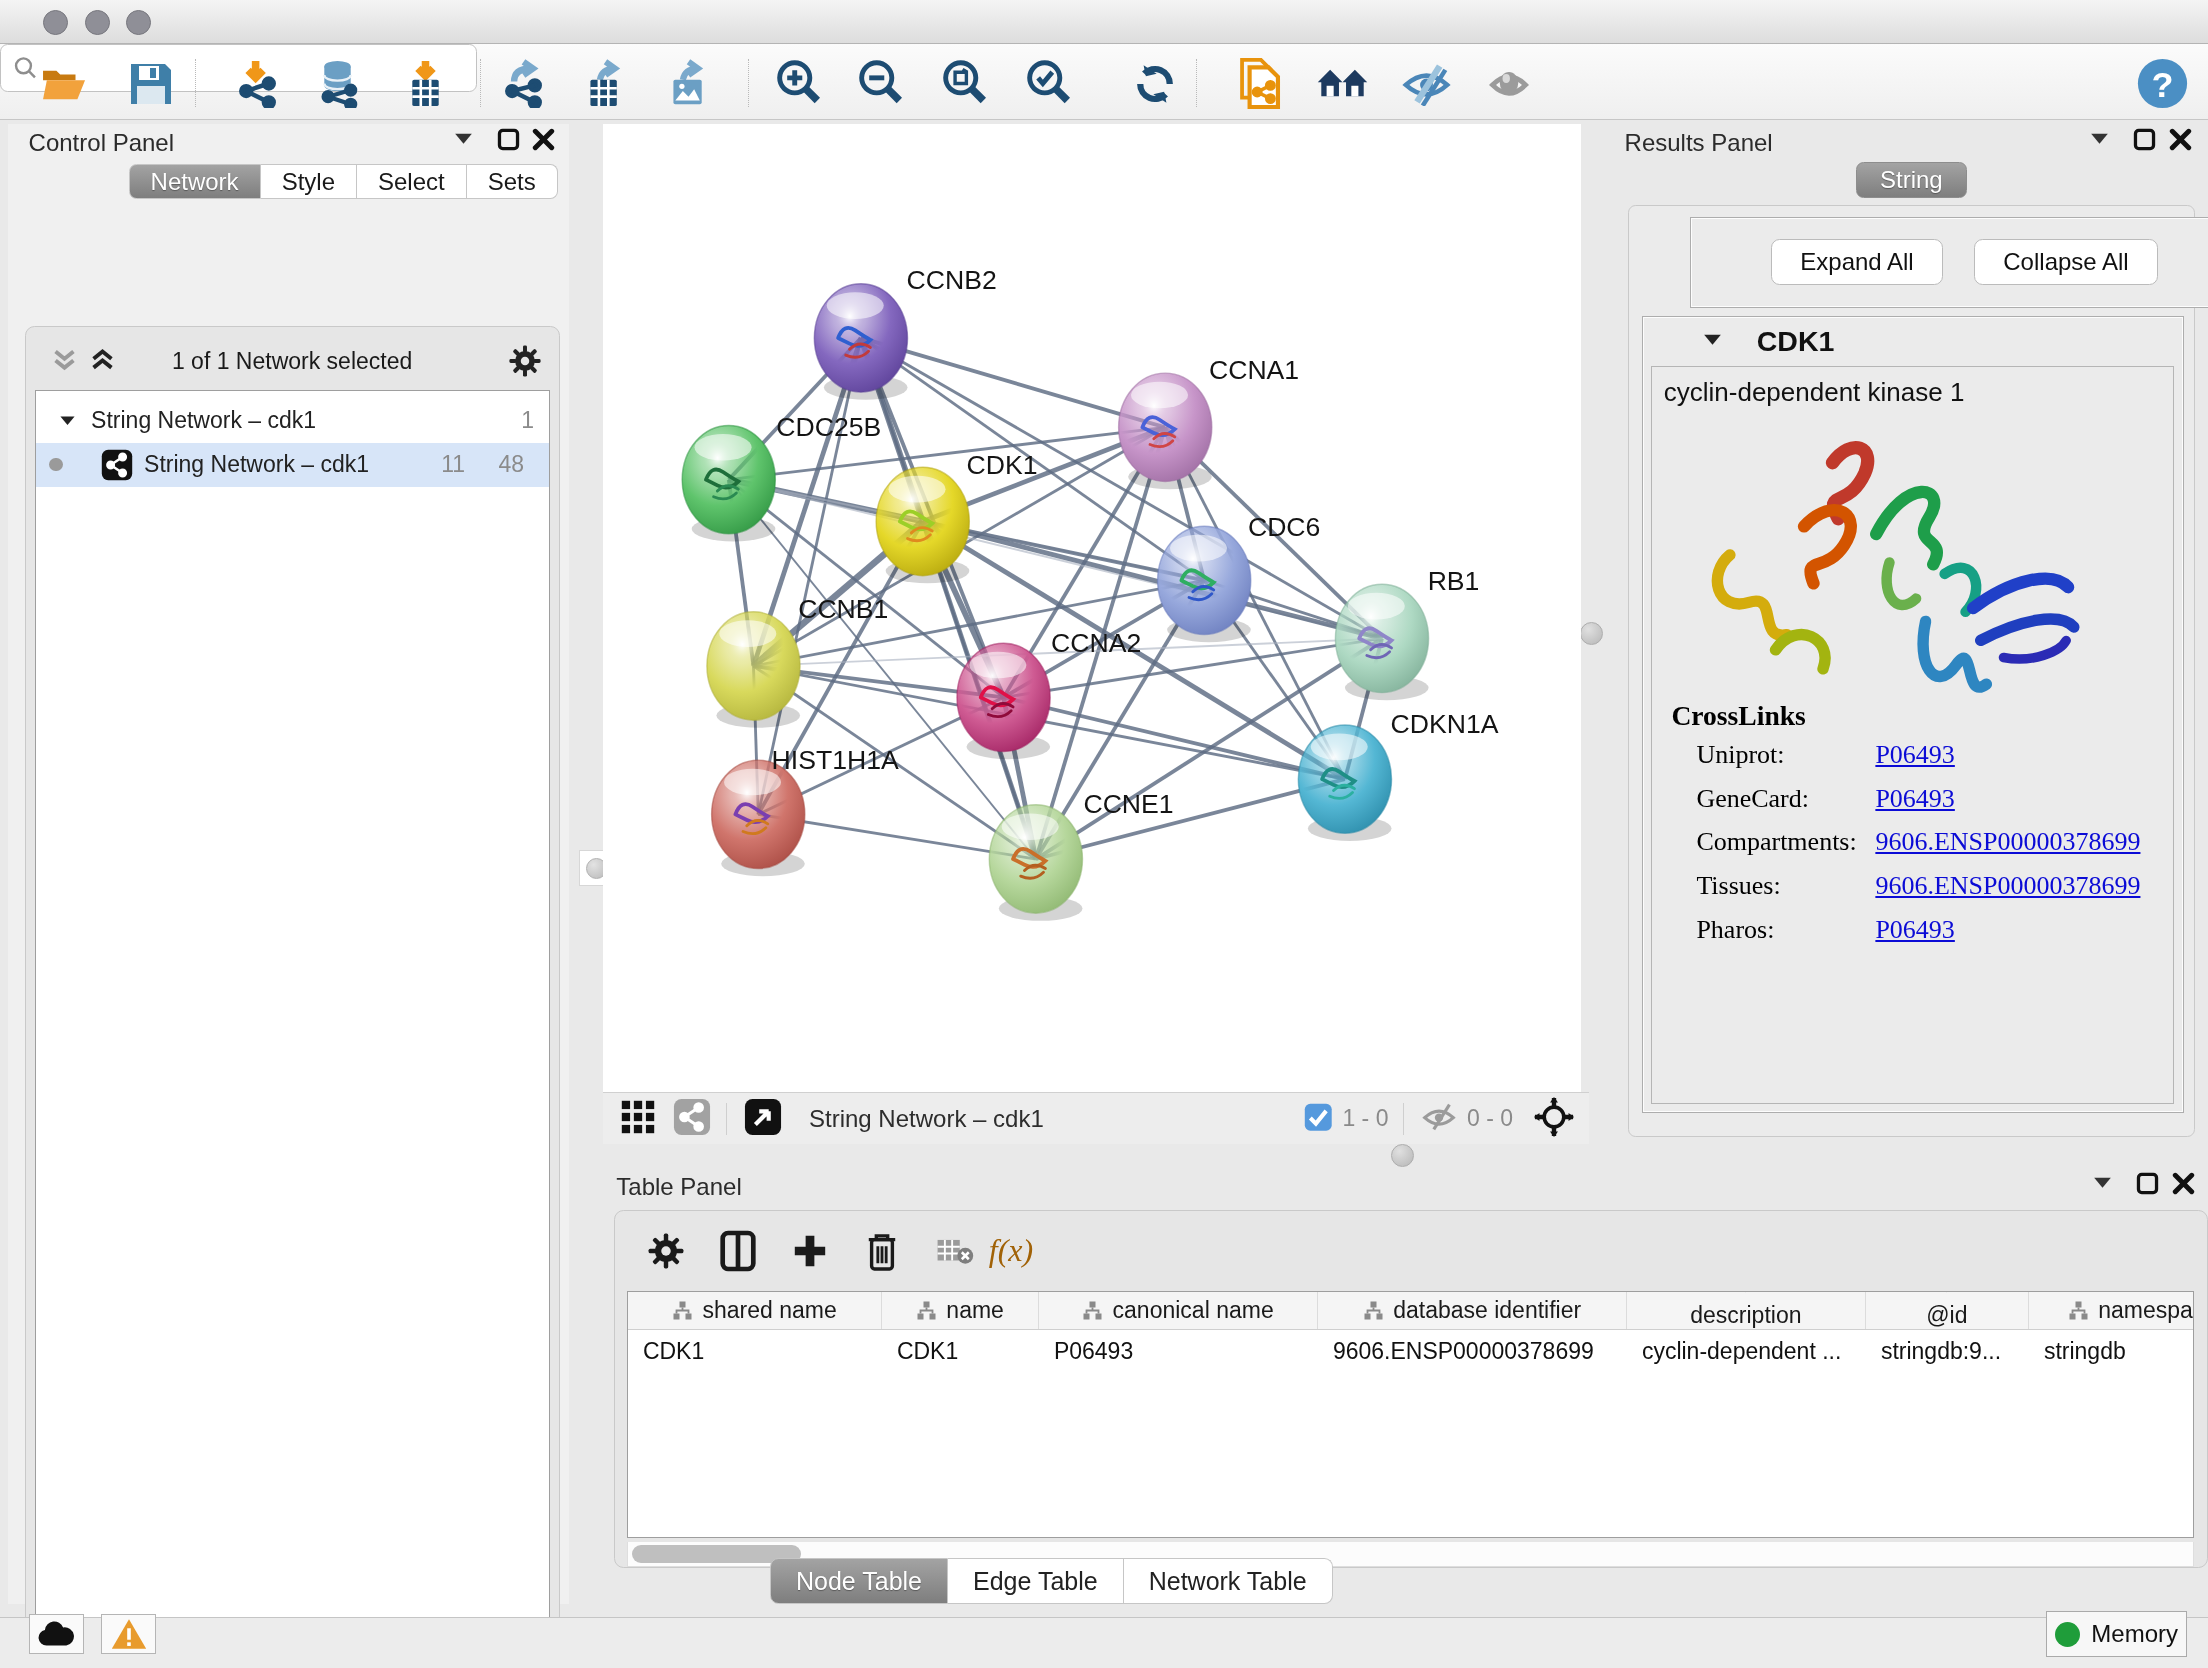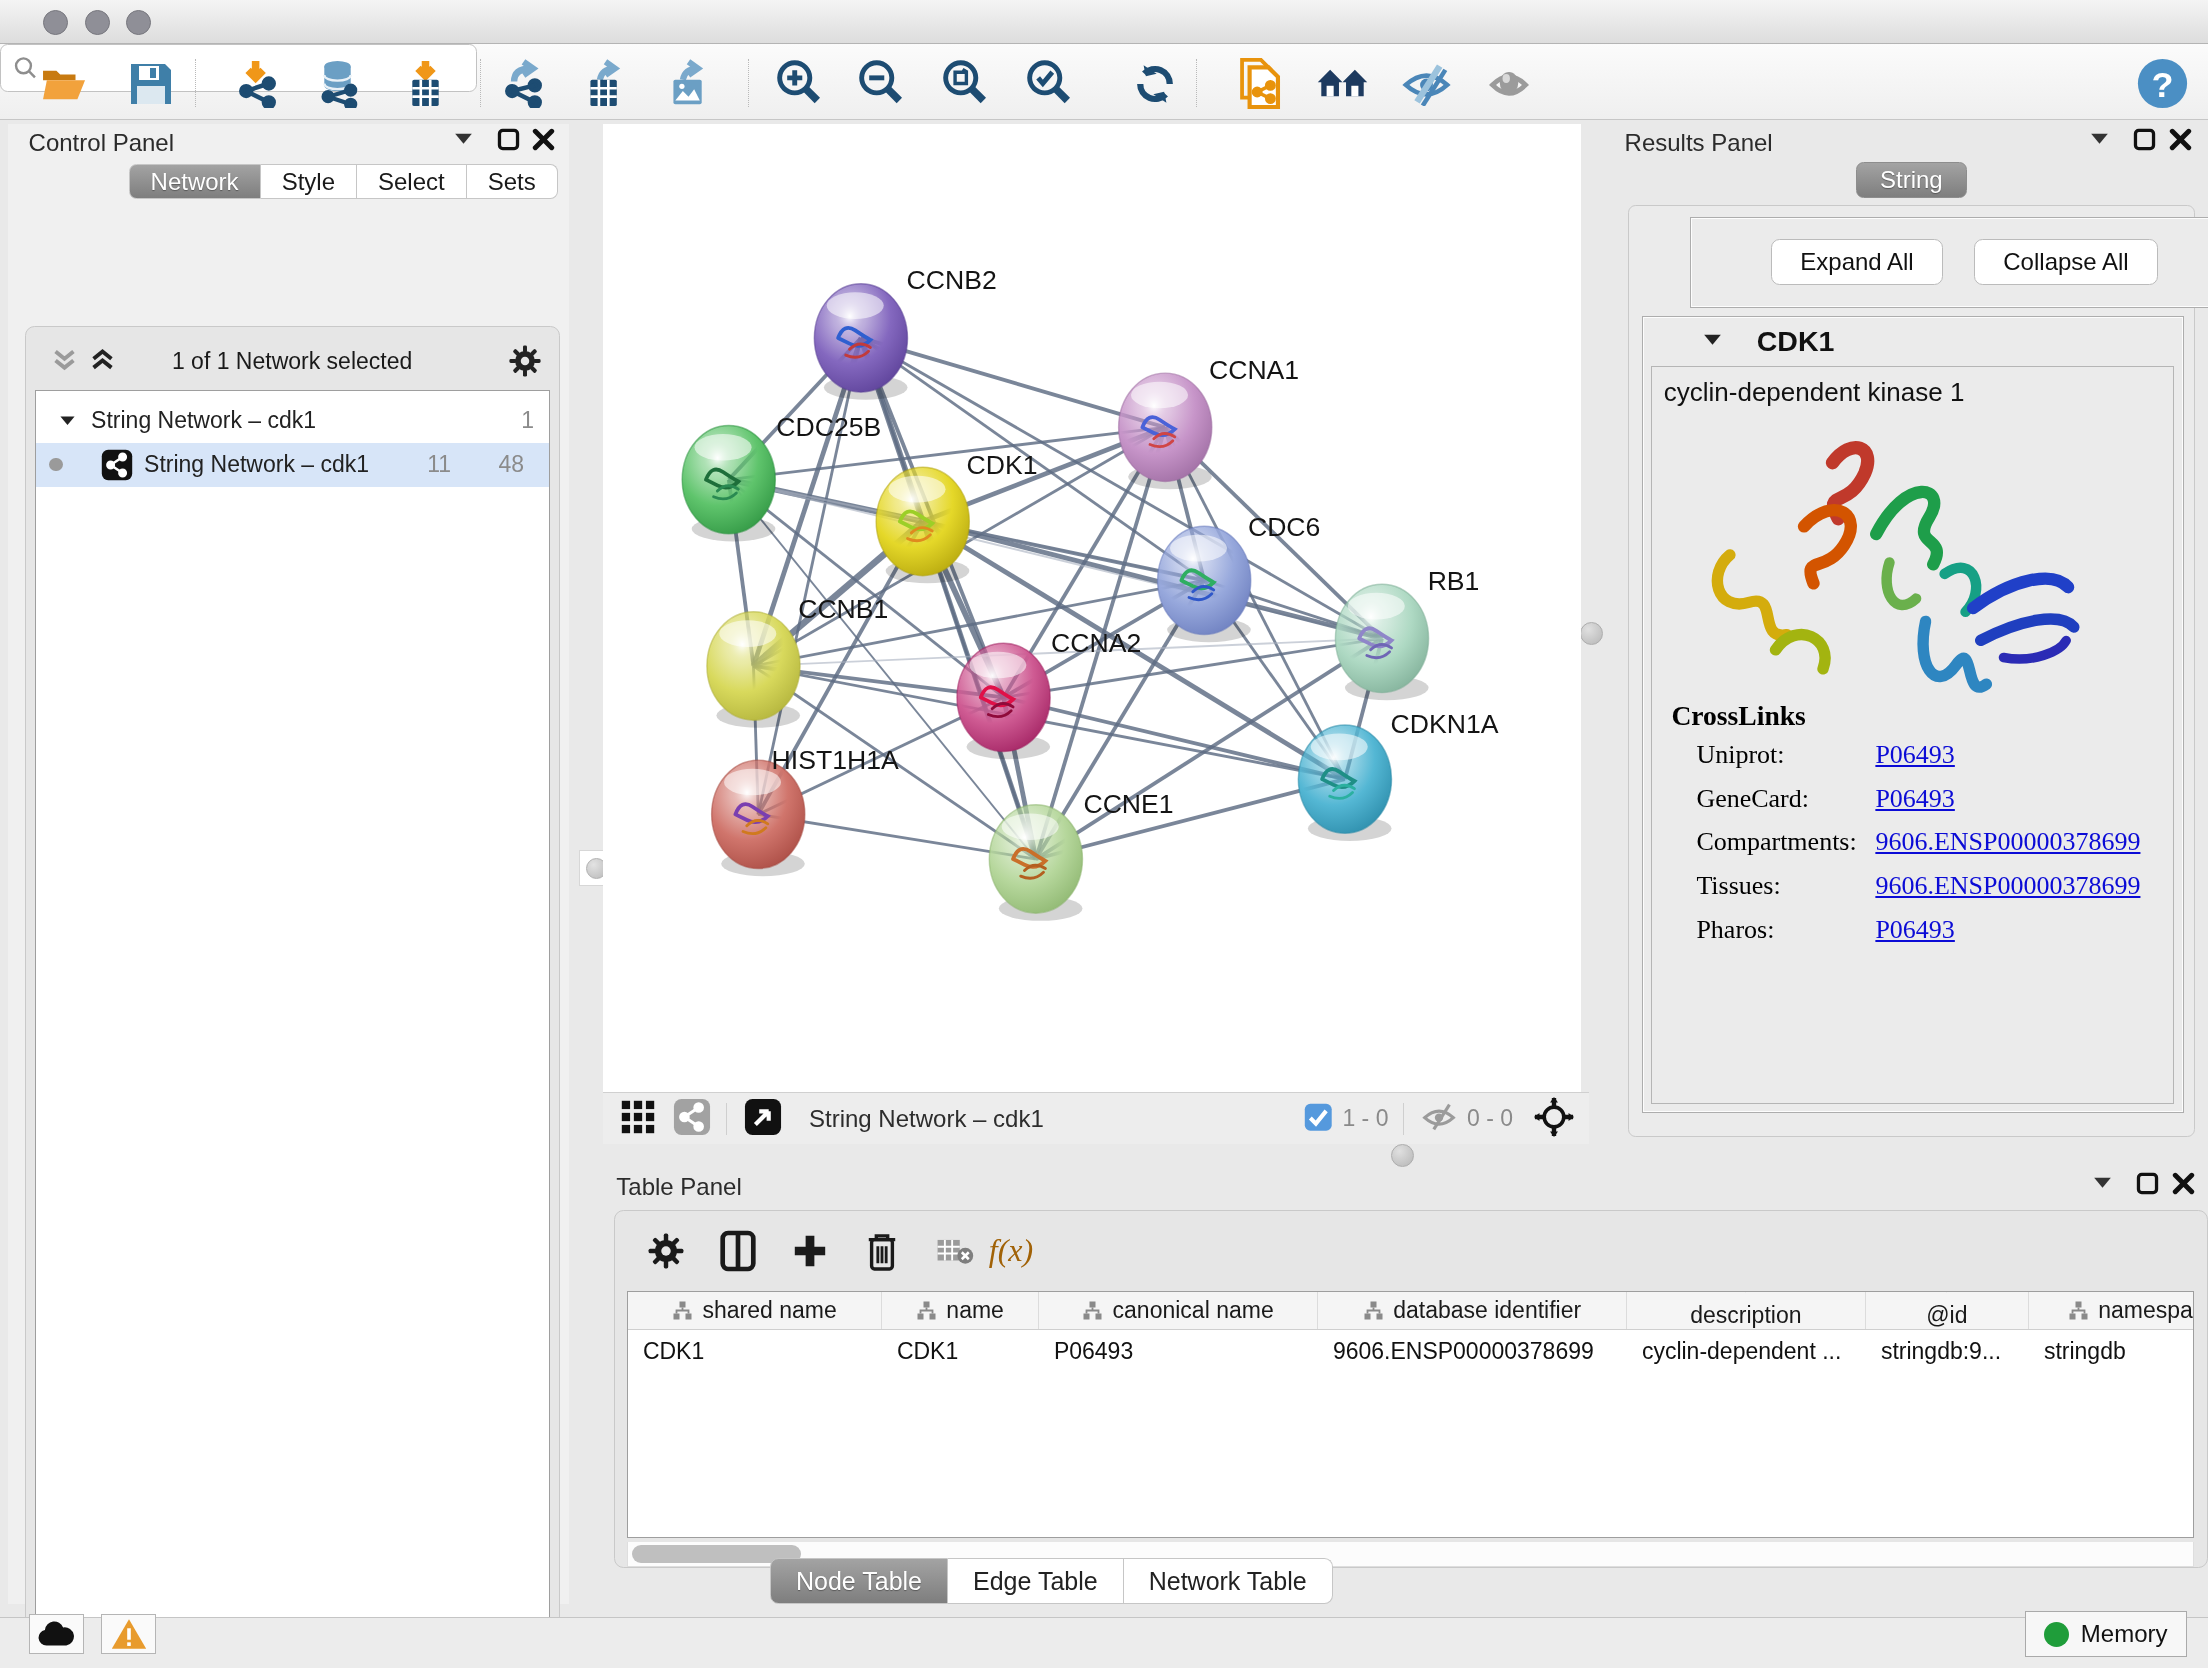--- a/index.html
+++ b/index.html
@@ -82,21 +82,21 @@
   #tp-thumb { position:absolute; left:3.8px; top:2.9px; width:169px; height:18px; background:#bfbfbf; border-radius:9.5px; }
   #tp-tabs { position:absolute; left:167px; top:390px; display:flex; }
   .tp-tab { height:46px; line-height:44px; padding:0 25px; font-size:25px; background:#fff; border:1px solid #c6c6c6; border-left:none; }
   .tp-tab:first-child { border-left:1px solid #c6c6c6; border-radius:8.6px 0 0 8.6px; }
   .tp-tab:last-child { border-radius:0 8.6px 8.6px 0; }
   .tp-tab.sel { background:linear-gradient(#a3a3a3,#7e7e7e); color:#fff; text-shadow:0 1px 1px rgba(0,0,0,.35); }
 
   
   #status-bar { left:0; top:1617px; width:2208px; height:51px; background:#ececec; border-top:1px solid #c5c5c5; }
   .sb-btn { position:absolute; top:-3.8px; width:55px; height:40px; background:#fafafa; border:1.9px solid #b5b5b5; display:flex; align-items:center; justify-content:center; }
-  #memory-btn { position:absolute; right:21px; top:-6.7px; width:162px; height:46px; background:#f7f7f7; border:1.9px solid #aaa; display:flex; align-items:center; justify-content:center; gap:11.4px; font-size:24px; color:#111; }
+  #memory-btn { position:absolute; right:21px; top:-6.7px; width:141px; height:46px; background:#f7f7f7; border:1.9px solid #aaa; display:flex; align-items:center; justify-content:center; gap:11.4px; font-size:24px; color:#111; }
   #memory-dot { width:25px; height:25px; border-radius:50%; background:#1f9d3a; }
 </style>
 </head>
 <body>
 
 <div id="titlebar" class="abs">
   <div id="traffic-box" class="abs">
     <span class="traffic"></span>
     <span class="traffic"></span>
     <span class="traffic"></span>
@@ -338,21 +338,21 @@
         <svg width="32" height="32" viewBox="0 0 20 20" style="margin-left:38px;">
             <rect x="0.5" y="0.5" width="19" height="19" rx="4" fill="#111"></rect>
             <g stroke="#fff" stroke-width="1.6" fill="#fff">
               <circle cx="13.5" cy="5" r="2"></circle>
               <circle cx="6" cy="10" r="2"></circle>
               <circle cx="13.5" cy="15" r="2"></circle>
               <path d="M6,10 L13.5,5 M6,10 L13.5,15" fill="none"></path>
             </g>
           </svg>
         <span style="margin-left:11.4px;">String Network – cdk1</span>
-        <span class="tree-count" style="position:absolute; right:98px;">11</span>
+        <span class="tree-count" style="position:absolute; right:84px;">11</span>
         <span class="tree-count" style="position:absolute; right:25px;">48</span>
       </div>
     </div>
   </div>
 </div>
 
 <div id="splitter-left" class="abs">
     <span class="split-dot"></span>
   </div>
 <div id="splitter-right-dot" class="abs"></div>

